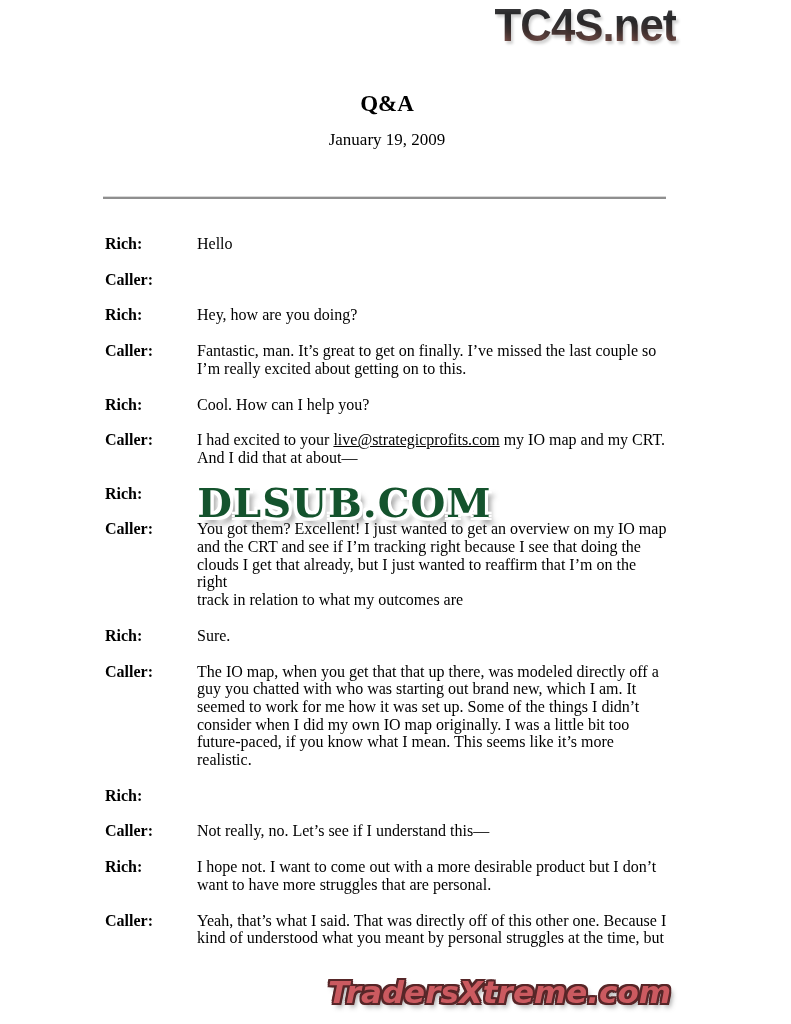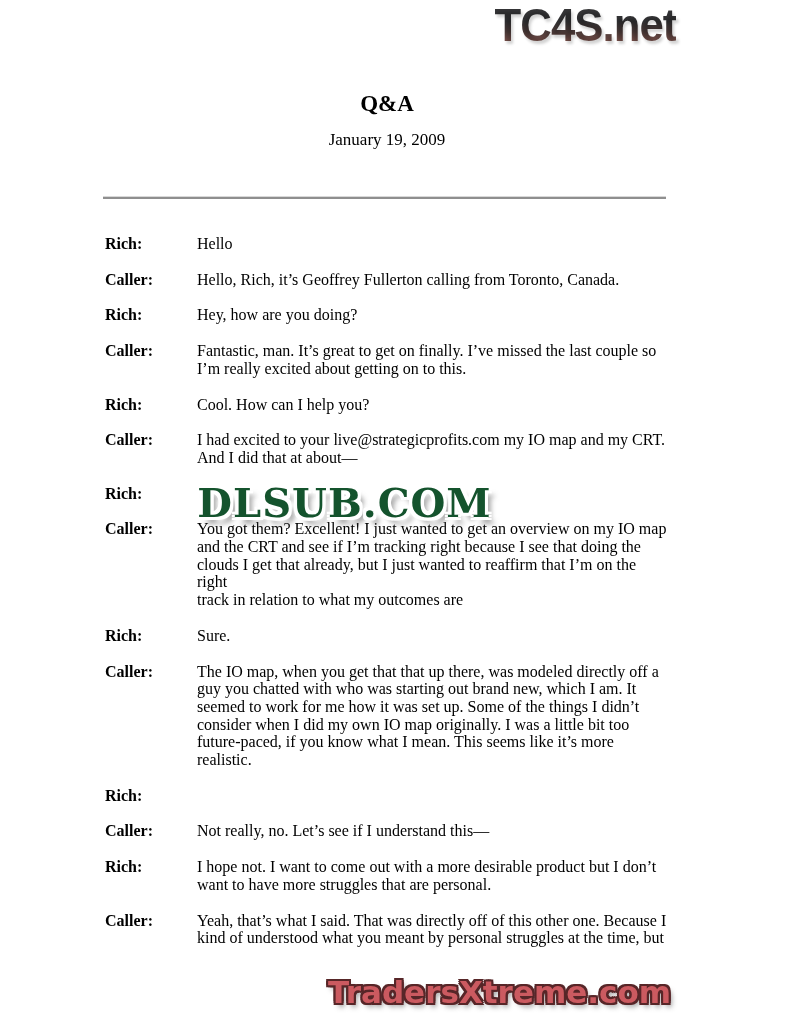--- a/index.html
+++ b/index.html
@@ -32,21 +32,21 @@
   .doc-title{font-size:23px;line-height:1;font-weight:700;text-align:center;margin:0;}
   .doc-date{font-size:17px;line-height:1;text-align:center;margin:16px 0 7px 0;}
   .rule{
     margin:48px 0 0 -2px;width:563px;height:2px;
     background:#8f8f8f;border-top:1px solid #d8d8d8;
   }
   .transcript{margin-top:36px;font-size:16px;line-height:17.7px;}
   .para{display:flex;margin:0 0 18px 0;}
   .speaker{flex:0 0 92px;font-weight:700;}
   .dialogue{flex:1;white-space:pre-line;}
-  .email-link{color:#000;cursor:pointer;}
+  .email-link{color:#000;text-decoration:underline;cursor:pointer;}
   
   .watermark{
     position:absolute;top:483px;left:0;width:100%;
     text-align:center;padding-left:8px;box-sizing:border-box;
     font-family:"DejaVu Serif", serif;font-weight:700;
     font-size:40px;line-height:1;letter-spacing:1px;
     color:#14532d;
     text-shadow:
       -3px -3px 0 #fff, 3px -3px 0 #fff, -3px 3px 0 #fff, 3px 3px 0 #fff,
       -3px 0 0 #fff, 3px 0 0 #fff, 0 -3px 0 #fff, 0 3px 0 #fff,
@@ -55,20 +55,21 @@
   
   .footer-logo{
     position:absolute;top:975px;right:10px;
     font-family:"DejaVu Sans", sans-serif;font-weight:700;
     font-size:31px;line-height:1.1;letter-spacing:0;
     color:#cb5a60;
     text-shadow:
       -2px -2px 0 #572628, 2px -2px 0 #572628, -2px 2px 0 #572628, 2px 2px 0 #572628,
       -2px 0 0 #572628, 2px 0 0 #572628, 0 -2px 0 #572628, 0 2px 0 #572628,
       3px 4px 5px rgba(60,60,60,0.5);
+    font-style: italic;
   }
 </style>
 </head>
 <body>
 
 <div class="page">
 
   <div class="tc4s">TC4S.net</div>
 
   <div class="content">
@@ -78,21 +79,20 @@
 
     <div class="transcript">
 
       <div class="para">
         <div class="speaker">Rich:</div>
         <div class="dialogue">Hello</div>
       </div>
 
       <div class="para">
         <div class="speaker">Caller:</div>
-        <div class="dialogue">Hello, Rich, it’s Geoffrey Fullerton calling from Toronto, Canada.</div>
       </div>
 
       <div class="para">
         <div class="speaker">Rich:</div>
         <div class="dialogue">Hey, how are you doing?</div>
       </div>
 
       <div class="para">
         <div class="speaker">Caller:</div>
         <div class="dialogue">Fantastic, man. It’s great to get on finally. I’ve missed the last couple so

